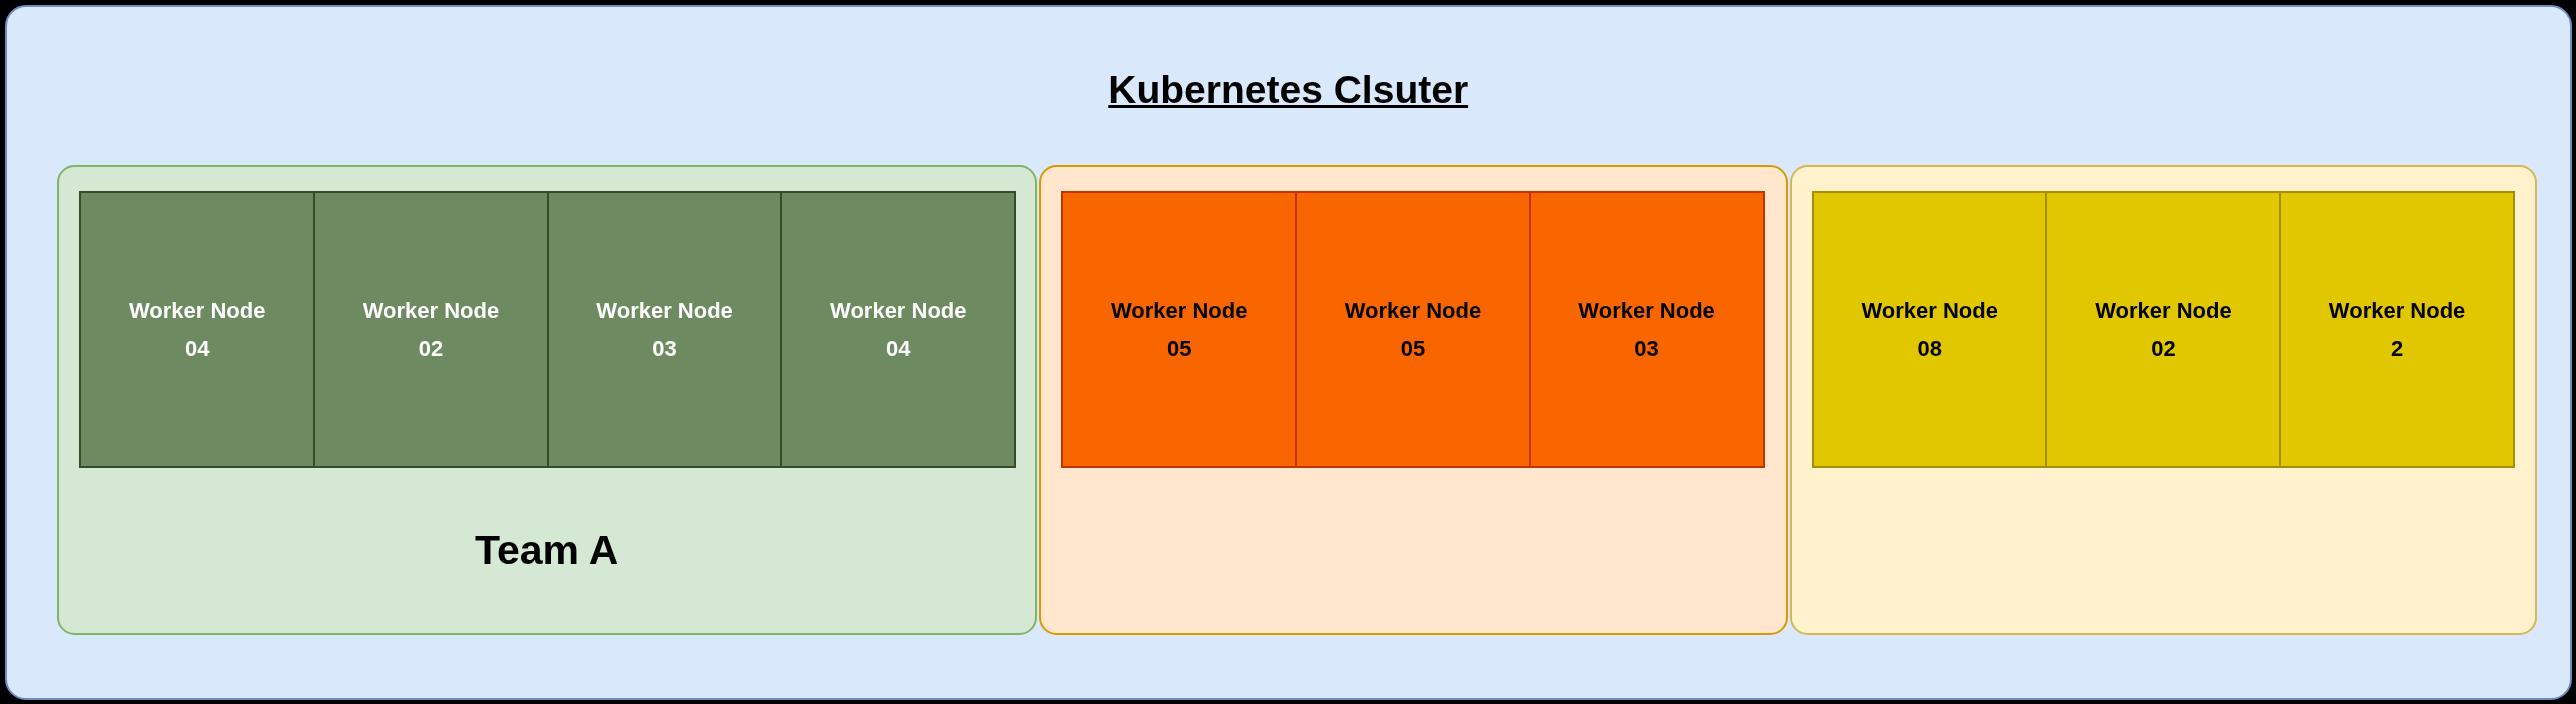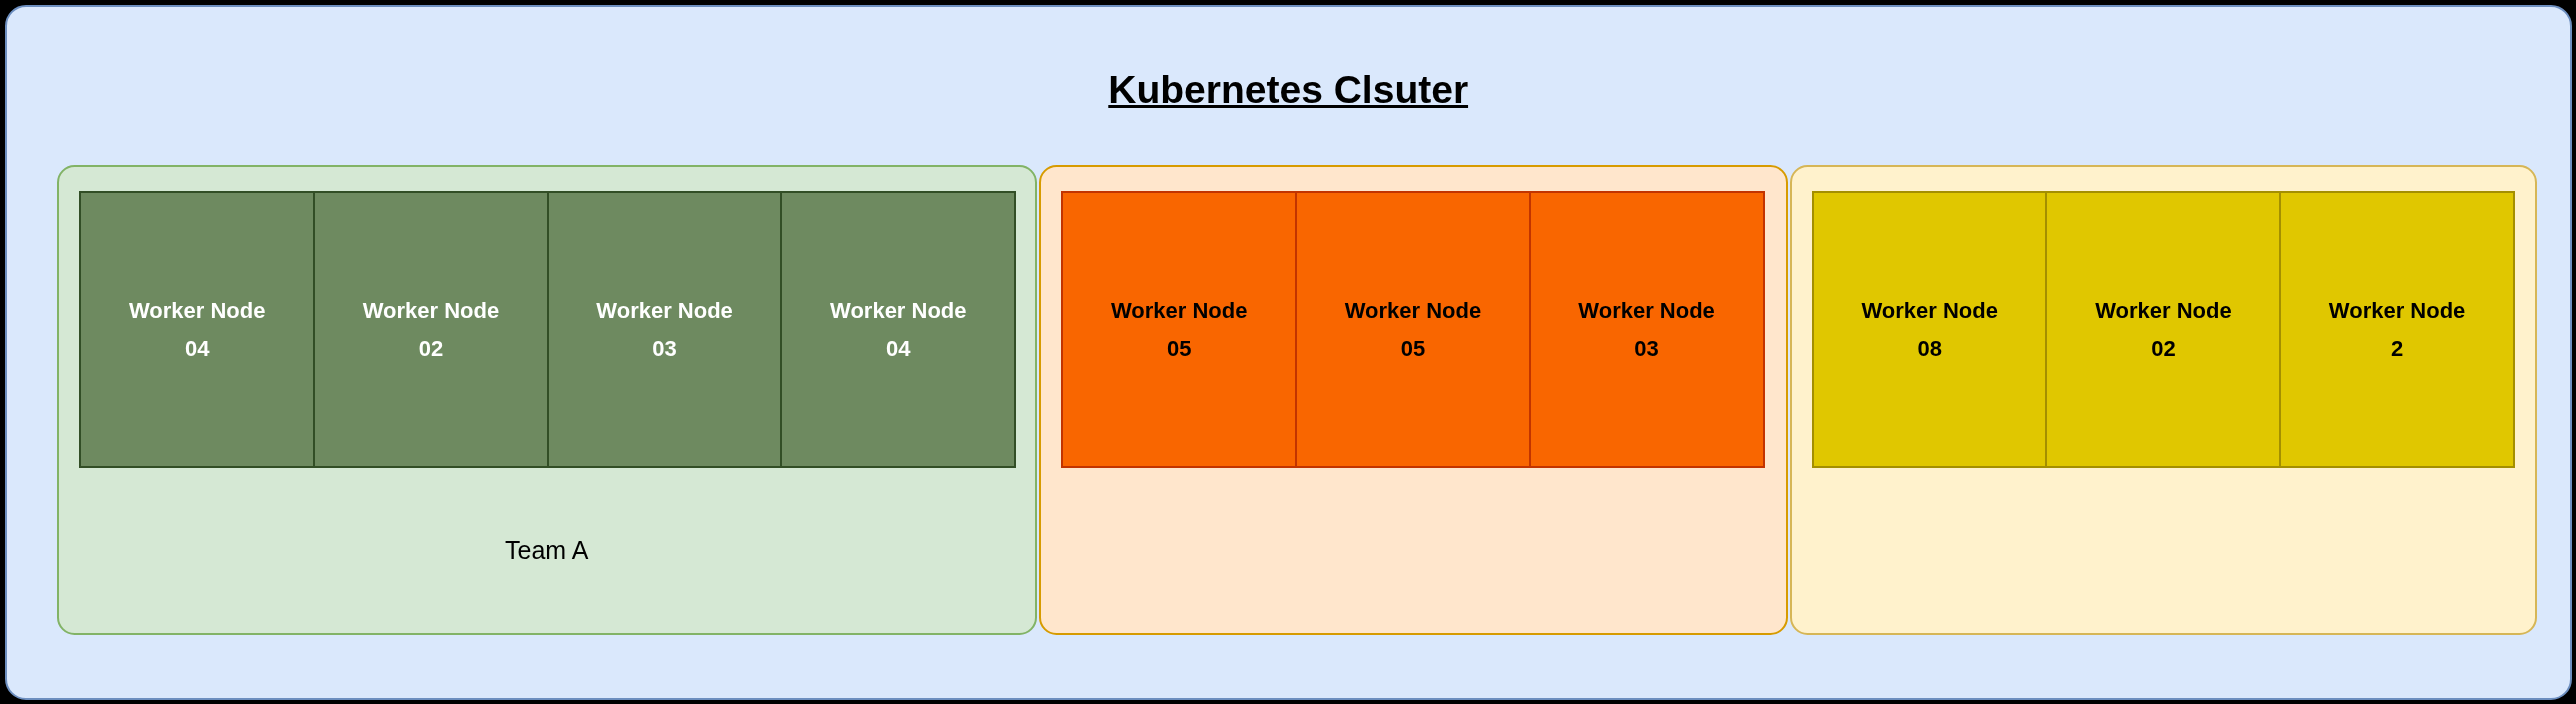--- a/index.html
+++ b/index.html
@@ -71,22 +71,22 @@
   .node:first-child { margin-left: 0; }
   .team-label-area {
     position: absolute;
     left: 0; right: 0;
     top: 301px; bottom: 0;
     display: flex;
     align-items: center;
     justify-content: center;
   }
   .team-label {
-    font-size: 25px;
-    font-weight: normal;
+    font-size: 41px;
+    font-weight: bold;
     color: #000;
   }
 </style>
 </head>
 <body>
 
 <div class="canvas">
   <div class="cluster" style="--cluster-fill: #dae8fc; --cluster-stroke: #6c8ebf;">
     <div class="cluster-title">Kubernetes Clsuter</div>
 

